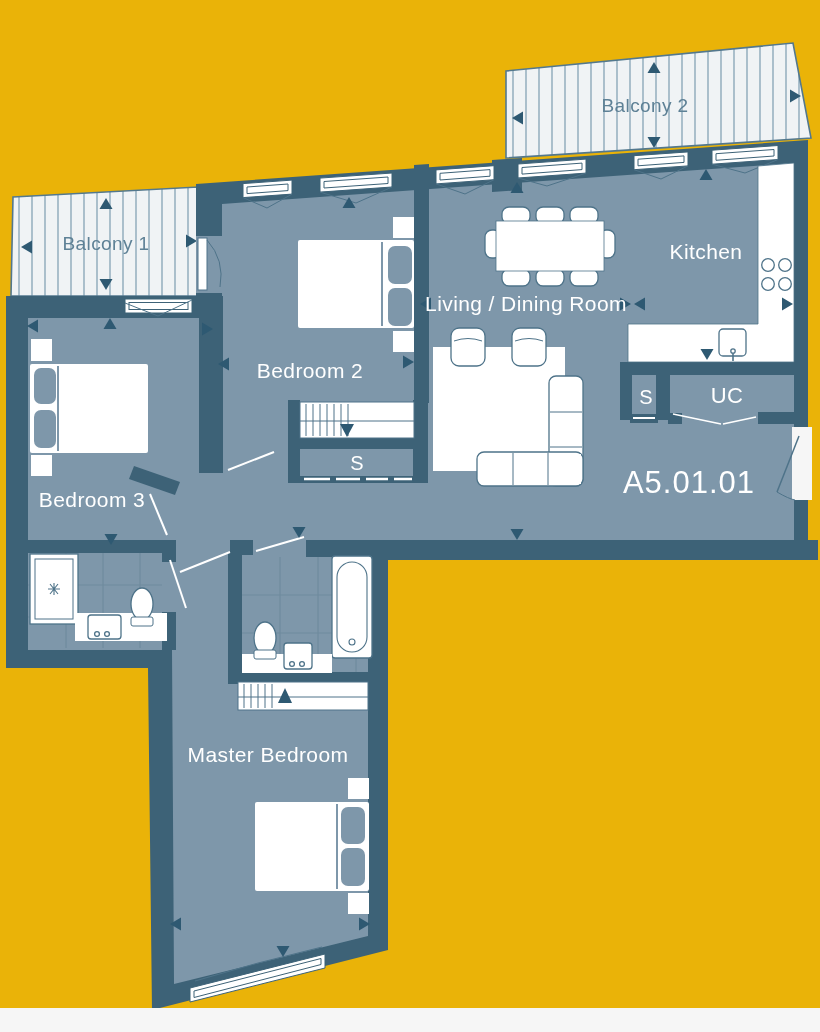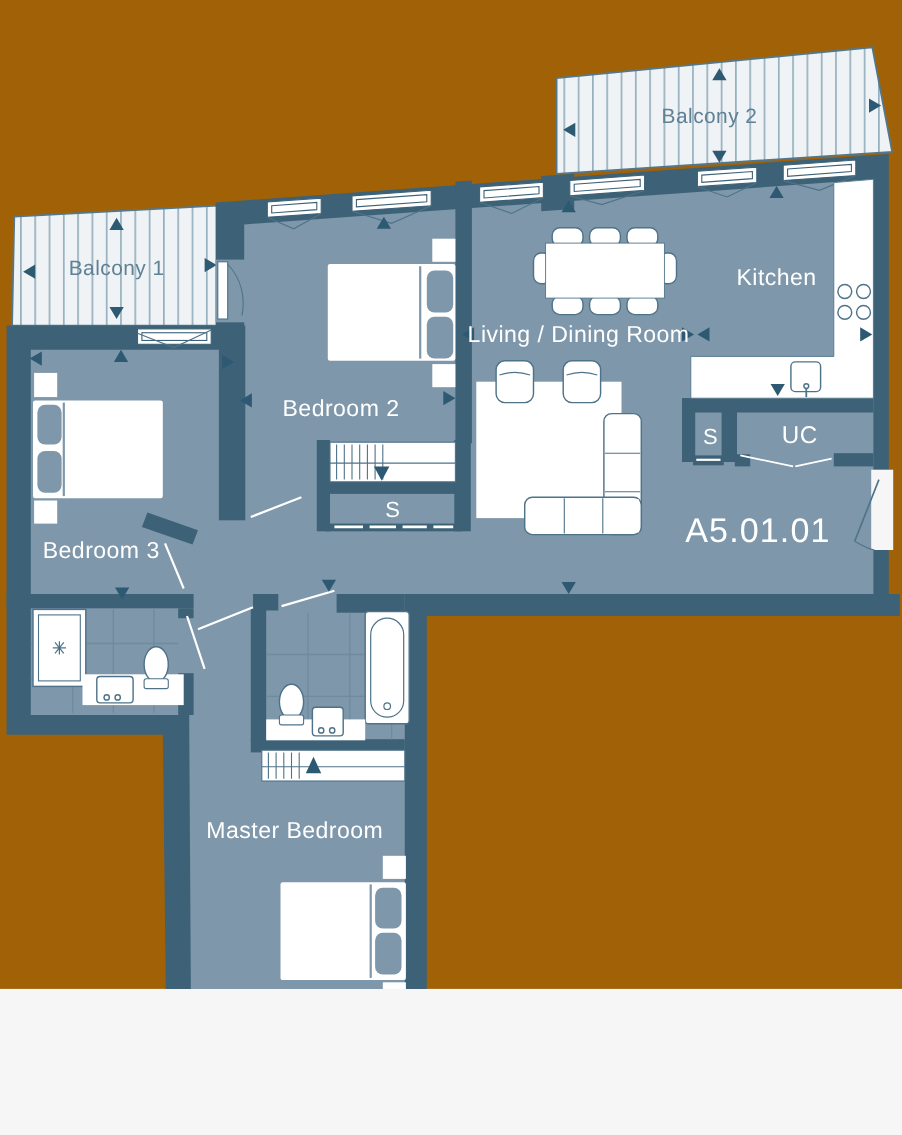--- a/index.html
+++ b/index.html
@@ -1,16 +1,16 @@
 <!DOCTYPE html>
 <html><head>
 <meta charset="utf-8">
 <style>
   html,body{margin:0;padding:0;background:#f6f6f6;}
-  .stage{position:relative;width:820px;height:899px;background:#a16207;overflow:hidden;
+  .stage{position:relative;width:820px;height:1008px;background:#eab308;overflow:hidden;
          font-family:"Liberation Sans", sans-serif;}
   svg{position:absolute;left:0;top:0;}
   text{font-family:"Liberation Sans", sans-serif;letter-spacing:.4px;}
   .room-label{fill:#ffffff;font-size:21px;}
   .big-label{fill:#ffffff;font-size:31px;letter-spacing:1px;}
   .balcony-label{fill:#5e8196;font-size:19px;}
   .small-label{fill:#ffffff;font-size:20px;}
   .wall{fill:#3d6277;}
   .arrow{fill:#2e5972;}
   .wline{stroke:#ffffff;fill:none;}

